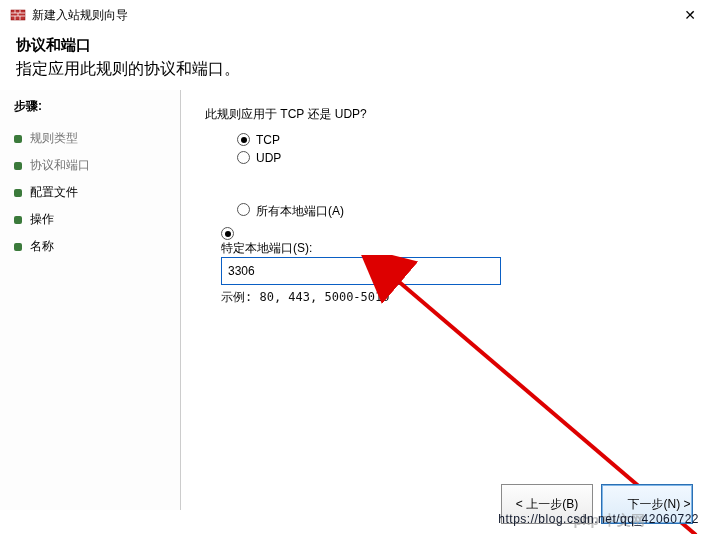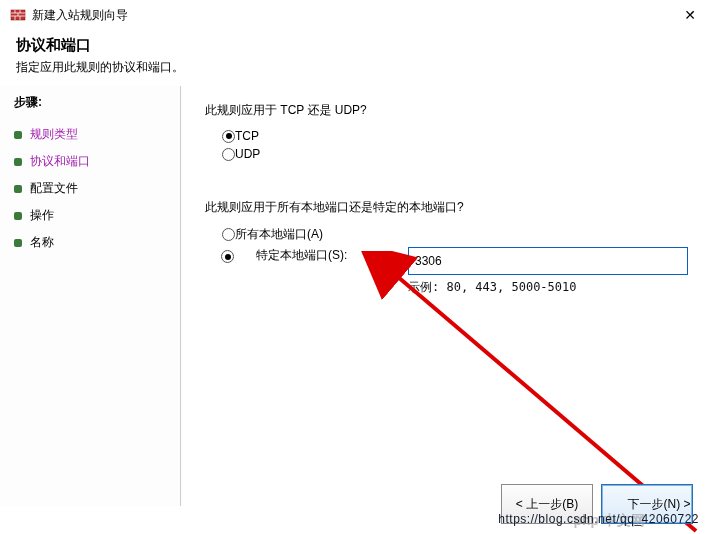--- a/index.html
+++ b/index.html
@@ -27,21 +27,21 @@
     .titlebar .title { flex: 1; font-size: 12px; }
     .titlebar .close {
       font-size: 14px;
       width: 30px; text-align: center;
       cursor: pointer;
     }
     .header {
       padding: 6px 16px 10px 16px;
     }
     .header h1 { font-size: 15px; font-weight: bold; margin-bottom: 4px; }
-    .header .sub { font-size: 12px; color: #000; }
+    .header .sub { font-size: 16px; color: #000; }
     .body {
       display: flex;
       height: 420px;
     }
     .sidebar {
       width: 180px;
       padding: 8px 0 0 14px;
       background: #fdfdfd;
     }
     .sidebar .steps-label { font-weight: bold; margin-bottom: 10px; }
@@ -50,35 +50,36 @@
       padding: 5px 0;
       cursor: pointer;
     }
     .bullet {
       width: 8px; height: 8px;
       background: #3b7a3b;
       border-radius: 2px;
       margin-right: 8px;
       flex-shrink: 0;
     }
-    .step-item.active .label { color: #a21caf; }
+    .step-item.active .label { color: #737373; }
     .step-item .label { font-size: 12px; }
     .divider {
       width: 1px;
       background: #ccc;
     }
     .content {
       flex: 1;
       padding: 16px 24px;
       position: relative;
     }
     .q { margin-bottom: 10px; }
     .radio-row {
-      display: flex; align-items: center;
-      margin: 4px 0 4px 17px;
+      display: flex; 
+      margin: 4px 0 4px 32px;
+      gap: 6px;
     }
     .radio {
       width: 13px; height: 13px;
       border: 1px solid #555;
       border-radius: 50%;
       display: inline-flex;
       align-items: center; justify-content: center;
       cursor: pointer;
       background: #fff;
     }
@@ -86,21 +87,22 @@
       content: "";
       width: 6px; height: 6px;
       background: #000;
       border-radius: 50%;
     }
     .section2 { margin-top: 38px; }
     .port-row {
       display: flex;
       align-items: flex-start;
       margin: 4px 0 0 16px;
-      gap: 22px;
+      gap: 0;
+      flex-direction: column;
     }
     .port-label { width: 130px; }
     .port-right { flex: 1; }
     .port-input {
       width: 280px;
       height: 28px;
       border: 1px solid #0a5fc4;
       padding: 2px 6px;
       font-size: 12px;
       font-family: inherit;
@@ -217,21 +219,20 @@
     <div class="radio-row">
       <span class="radio checked"></span>
       <span>TCP</span>
     </div>
     <div class="radio-row">
       <span class="radio"></span>
       <span>UDP</span>
     </div>
 
     <div class="section2">
-      <div class="q">此规则应用于所有本地端口还是特定的本地端口?</div>
 
       <div class="radio-row">
         <span class="radio"></span>
         <span>所有本地端口(A)</span>
       </div>
 
       <div class="port-row">
         <span class="radio checked" style="margin-top:3px;"></span>
         <span class="port-label">特定本地端口(S):</span>
         <div class="port-right">

